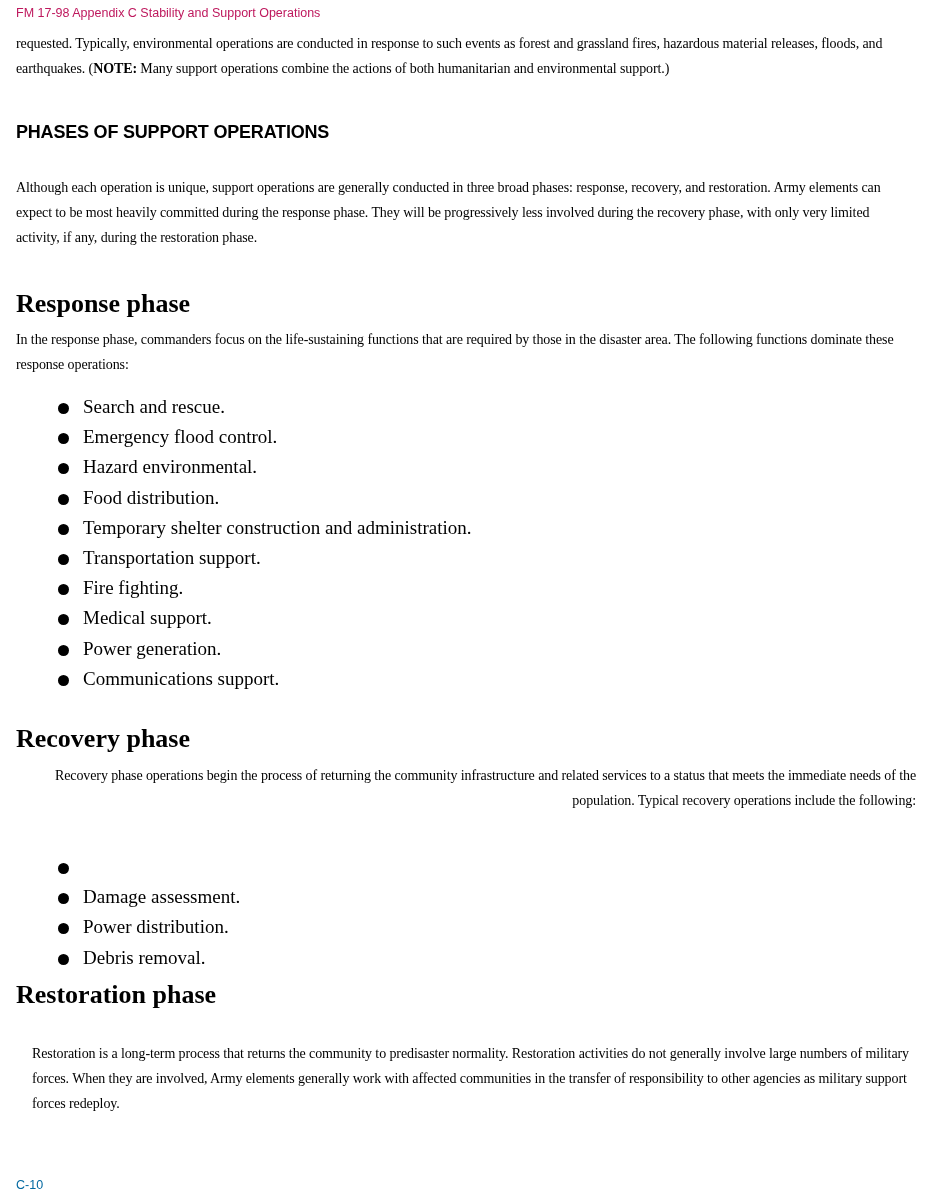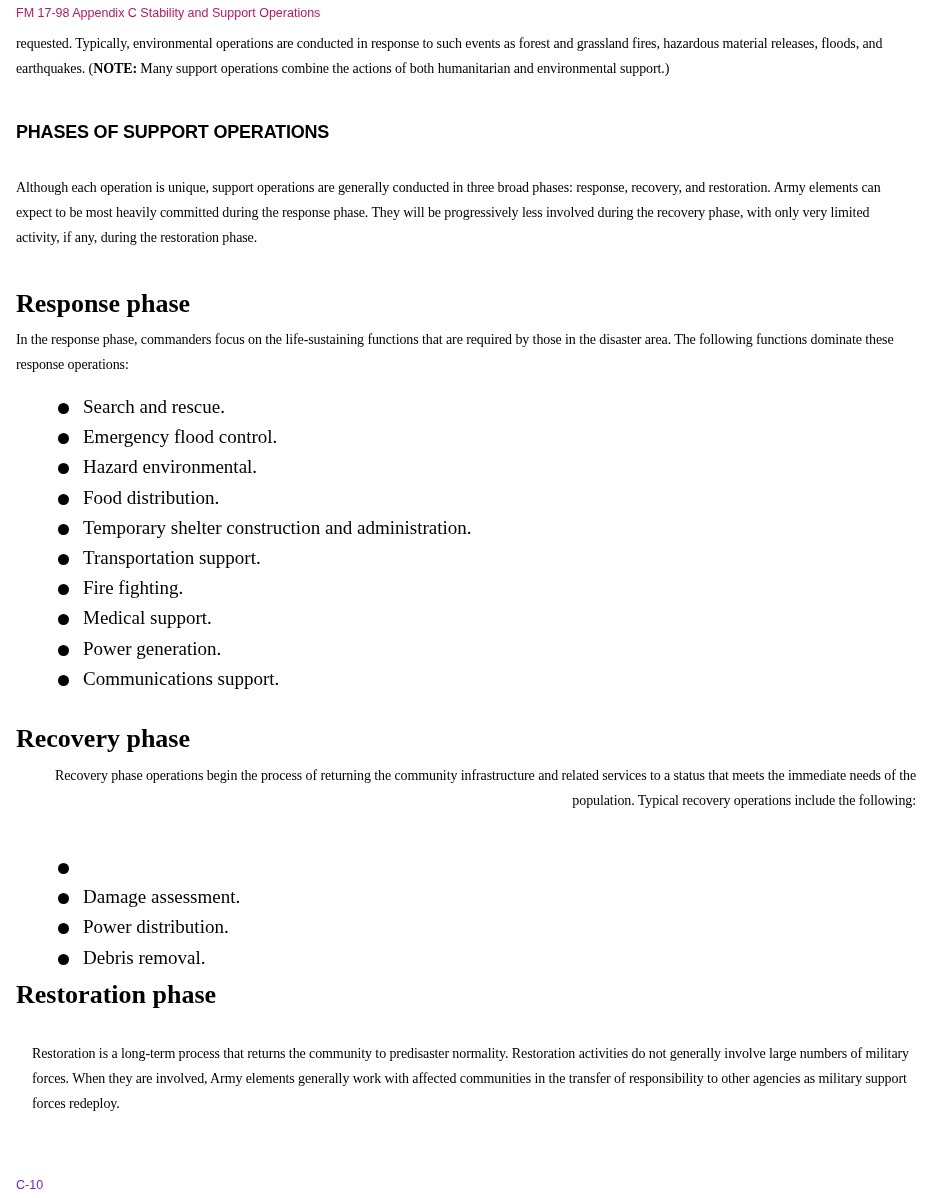--- a/index.html
+++ b/index.html
@@ -33,21 +33,21 @@
     ul.bullets li {
       height: 30.2px; font-size: 19px; line-height: 22px;
       display: flex; align-items: flex-start;
     }
     .dot {
       display: inline-block; width: 11px; height: 11px; border-radius: 50%;
       background: #000; margin-top: 7px; margin-right: 14px; flex: none;
     }
     .page-number {
       position: absolute; left: 16px; top: 1178px;
-      font-family: "Liberation Sans", sans-serif; font-size: 12.5px; color: #6d28d9;
+      font-family: "Liberation Sans", sans-serif; font-size: 12.5px; color: #0369a1;
     }
     b { font-weight: bold; }
   </style>
 </head>
 <body>
 
 <div class="running-header">FM 17-98 Appendix C Stability and Support Operations</div>
 
 <div class="content">
   <p class="body"><span>requested. Typically, environmental operations are conducted in response to such events as forest and grassland fires, hazardous material releases, floods, and earthquakes. (</span><b>NOTE:</b><span> Many support operations combine the actions of both humanitarian and environmental support.)</span></p>

